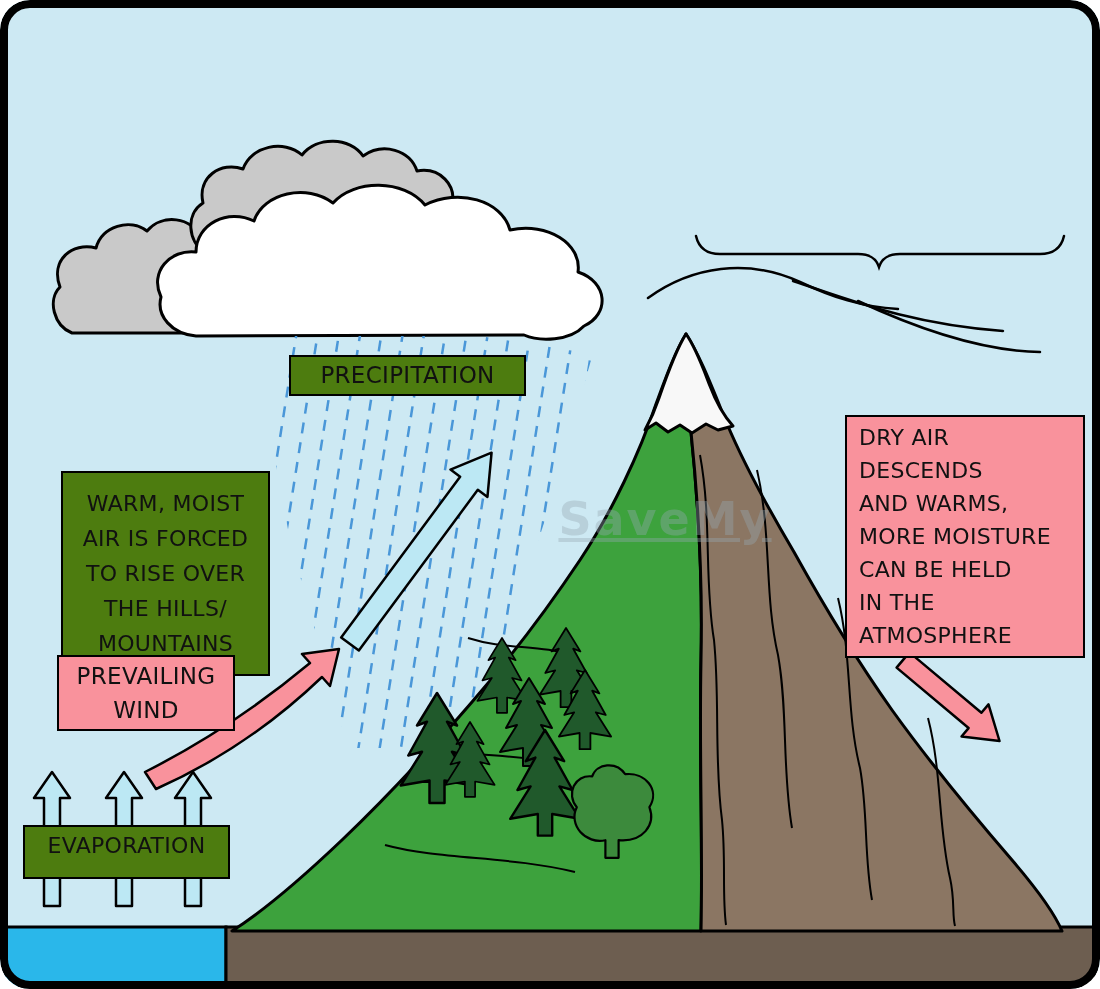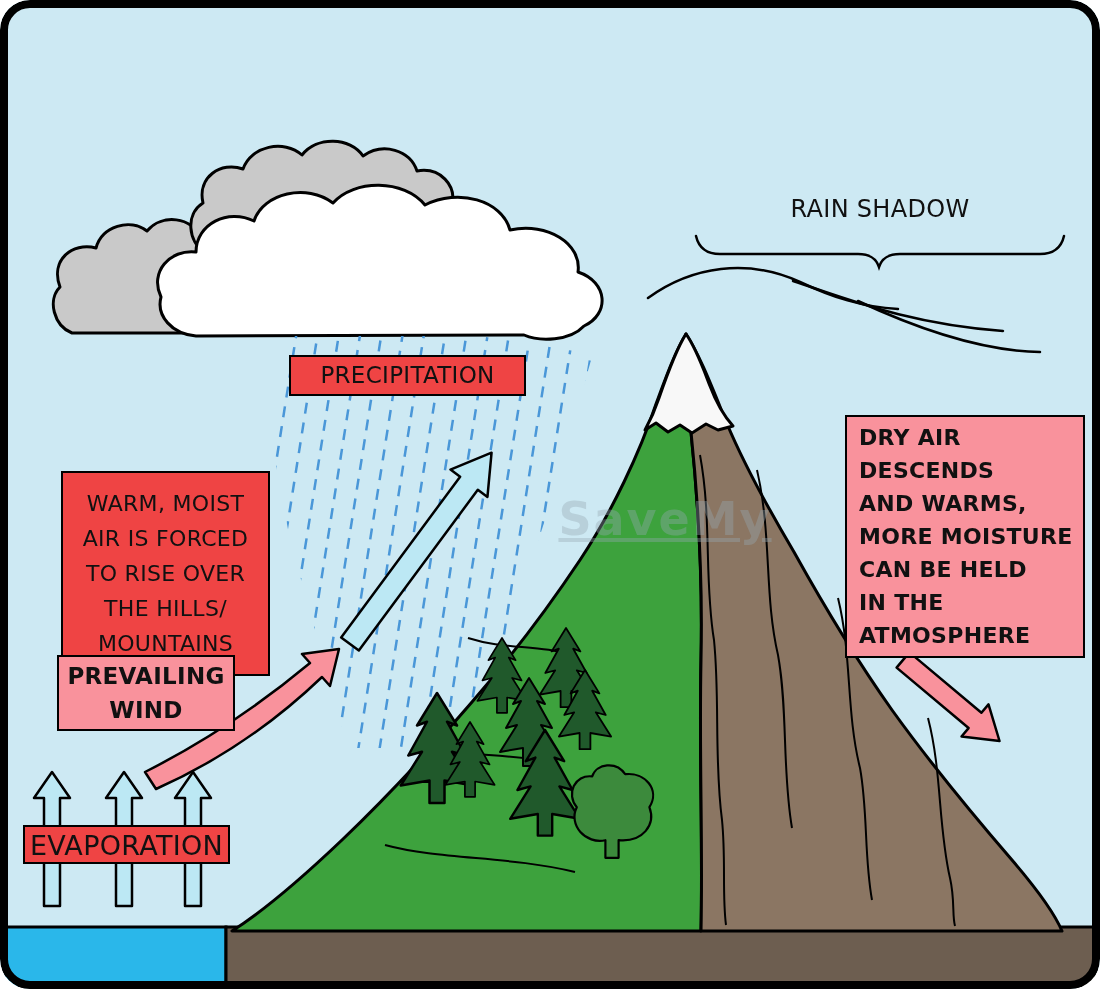--- a/index.html
+++ b/index.html
@@ -11,28 +11,28 @@
   .frame{
     position:absolute;inset:0;border:8px solid #000;border-radius:30px;
     pointer-events:none;z-index:50;
   }
   svg{position:absolute;left:0;top:0;}
   .label{
     position:absolute;color:#111;white-space:pre-line;text-align:center;
     letter-spacing:.3px;z-index:20;
   }
   .box{border:2.5px solid #000;box-sizing:border-box;}
-  .blue{background:#ef4444;}
-  .pink{background:#f9929c;font-weight:bold;}
+  .blue{background:#4d7c0f;}
+  .pink{background:#f9929c;}
   #cloud-caption{left:245px;top:224px;width:340px;font-size:24px;line-height:33px;}
   #rain-shadow-label{left:770px;top:195px;width:220px;font-size:24px;}
   #precipitation-box{left:289px;top:355px;width:237px;height:41px;line-height:36px;font-size:23px;}
   #warm-box{left:61px;top:471px;width:209px;font-size:22px;line-height:35px;padding:13px 0;}
   #prevailing-box{left:57px;top:655px;width:178px;font-size:23px;line-height:34px;padding:2px 0;}
-  #evaporation-box{left:23px;top:825px;width:207px;height:39px;line-height:38px;font-size:27px;}
+  #evaporation-box{left:23px;top:825px;width:207px;height:54px;line-height:38px;font-size:22px;}
   #dry-air-box{left:845px;top:415px;width:240px;font-size:22px;line-height:33px;padding:4px 6px 4px 12px;text-align:left;}
   #watermark{
     left:540px;top:432px;width:250px;font-size:46px;line-height:58px;font-weight:bold;
     color:rgba(150,168,178,0.38);letter-spacing:2px;z-index:10;text-decoration:underline;
   }
   .rain line{stroke:#4a97d8;stroke-width:2.5;stroke-dasharray:11 9;}
   .rain line:nth-child(2n){stroke-dashoffset:7;}
   .rain line:nth-child(3n){stroke-dashoffset:13;}
   .squiggle{stroke:#000;stroke-width:2;fill:none;}
 </style>
@@ -147,21 +147,20 @@
     <g>
       <path transform="translate(903,660) rotate(40)" d="M 0,-10 L 94,-10 L 94,-21 L 126,0 L 94,21 L 94,10 L 0,10 Z" fill="#f9929c" stroke="#000" stroke-width="2.5" stroke-linejoin="round"></path>
     </g>
   </svg>
 
   <div class="label" id="watermark">
     <div>SaveMy</div>
   </div>
 
 
-  <div class="label" id="rain-shadow-label">RAIN SHADOW</div>
 
   <div class="label box blue" id="precipitation-box">PRECIPITATION</div>
 
   <div class="label box blue" id="warm-box">WARM, MOIST
 AIR IS FORCED
 TO RISE OVER
 THE HILLS/
 MOUNTAINS</div>
 
   <div class="label box pink" id="prevailing-box">PREVAILING

